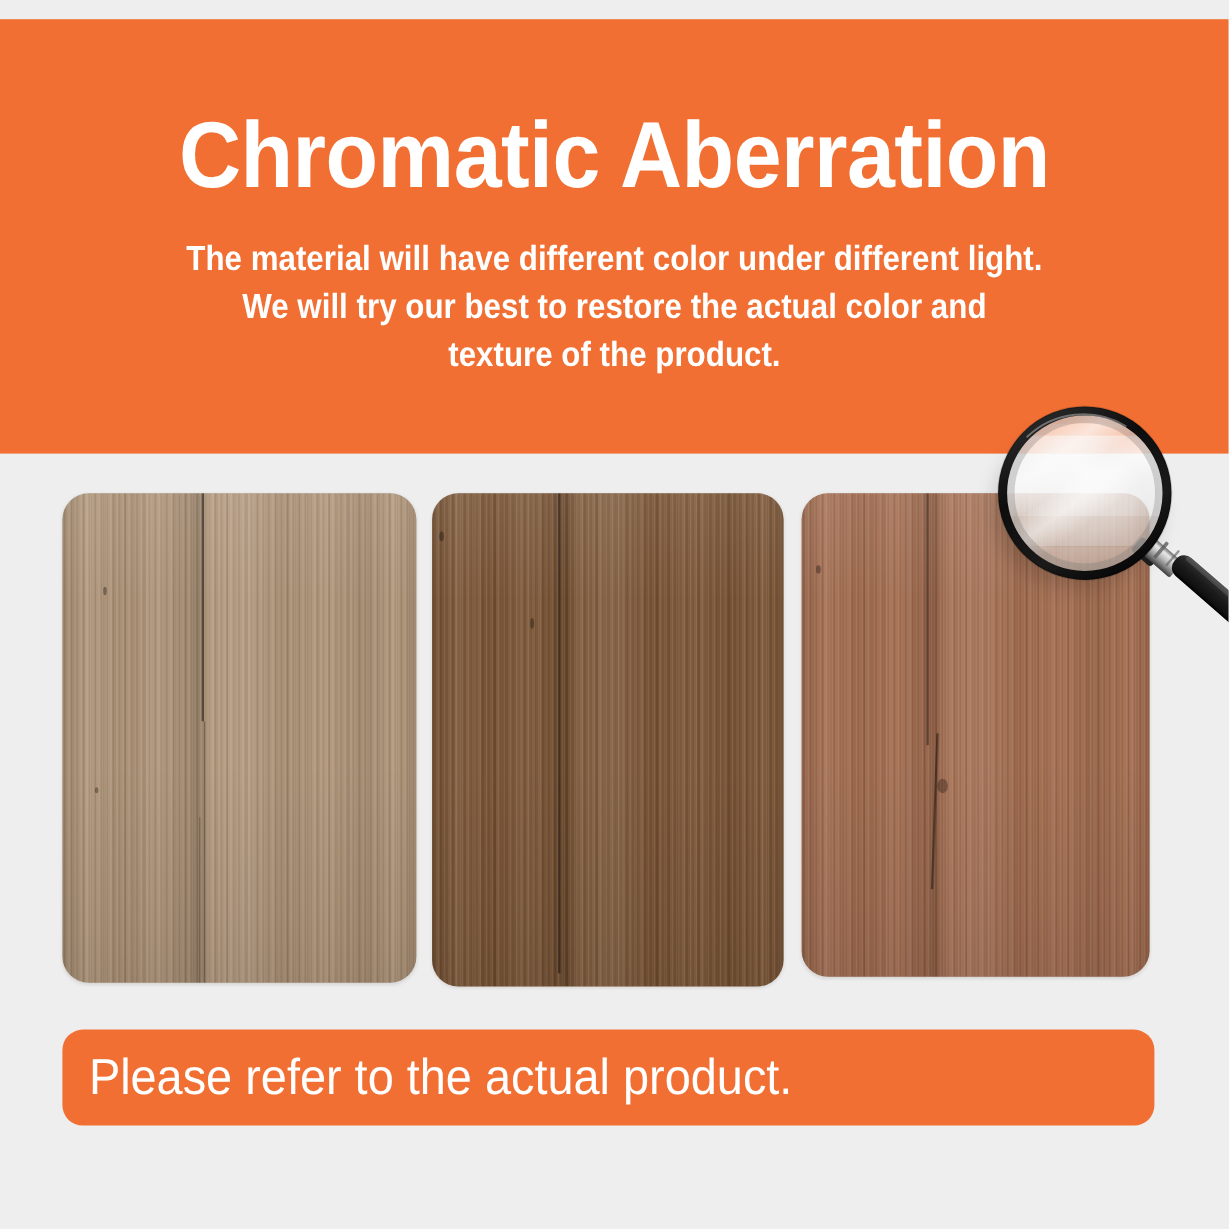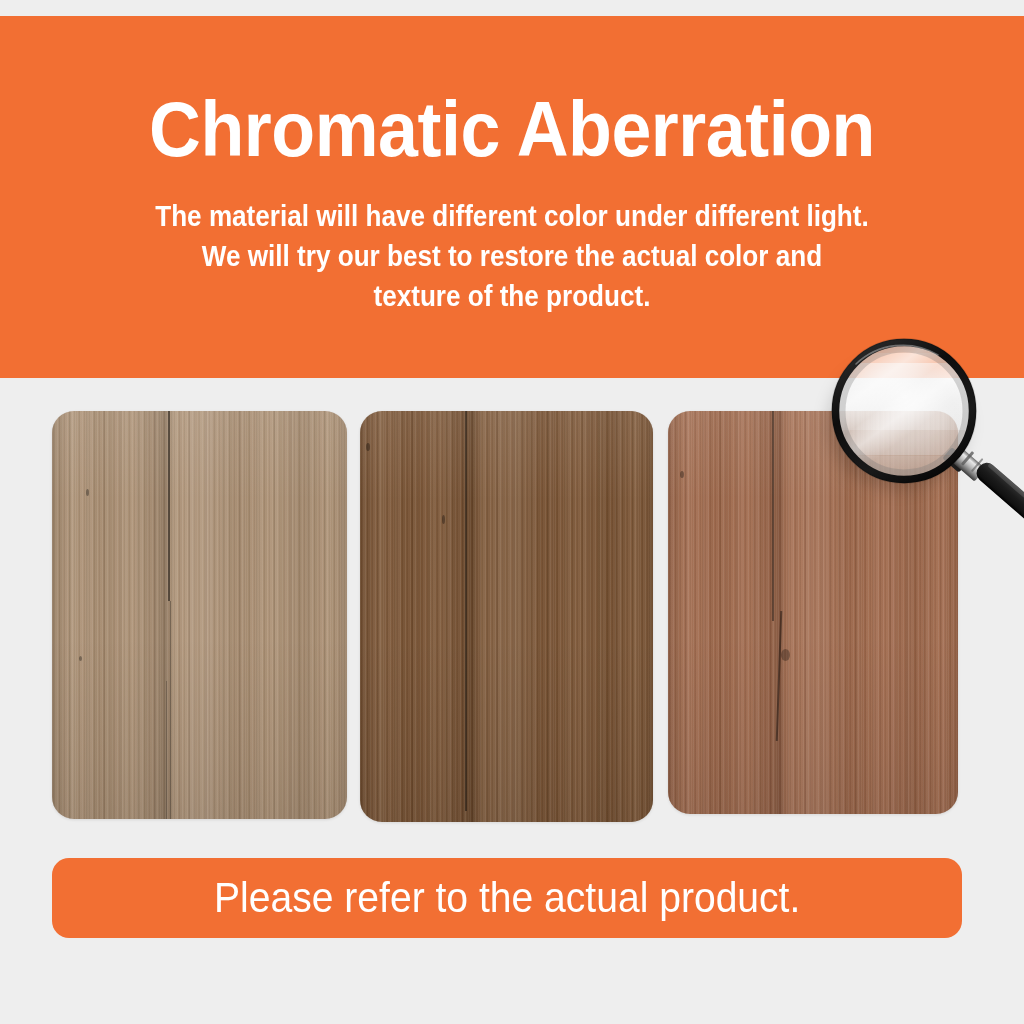--- a/index.html
+++ b/index.html
@@ -121,21 +121,21 @@
 
   
   .magnifier{position:absolute;left:0;top:0;width:1024px;height:1024px;pointer-events:none;}
 
   
   .banner{
     position:absolute;
     left:52px;top:858px;width:910px;height:80px;
     background:#f26f33;
     border-radius:17px;
-    display:flex;align-items:center;justify-content:center;
+    display:flex;align-items:center;justify-content:flex-start;
   }
   .banner-text{
     color:#ffffff;
     font-family:"Liberation Sans", sans-serif;
     font-weight:normal;
     font-size:42px;
     line-height:48px;
     transform:scaleX(0.93);
     white-space:nowrap;
   }

